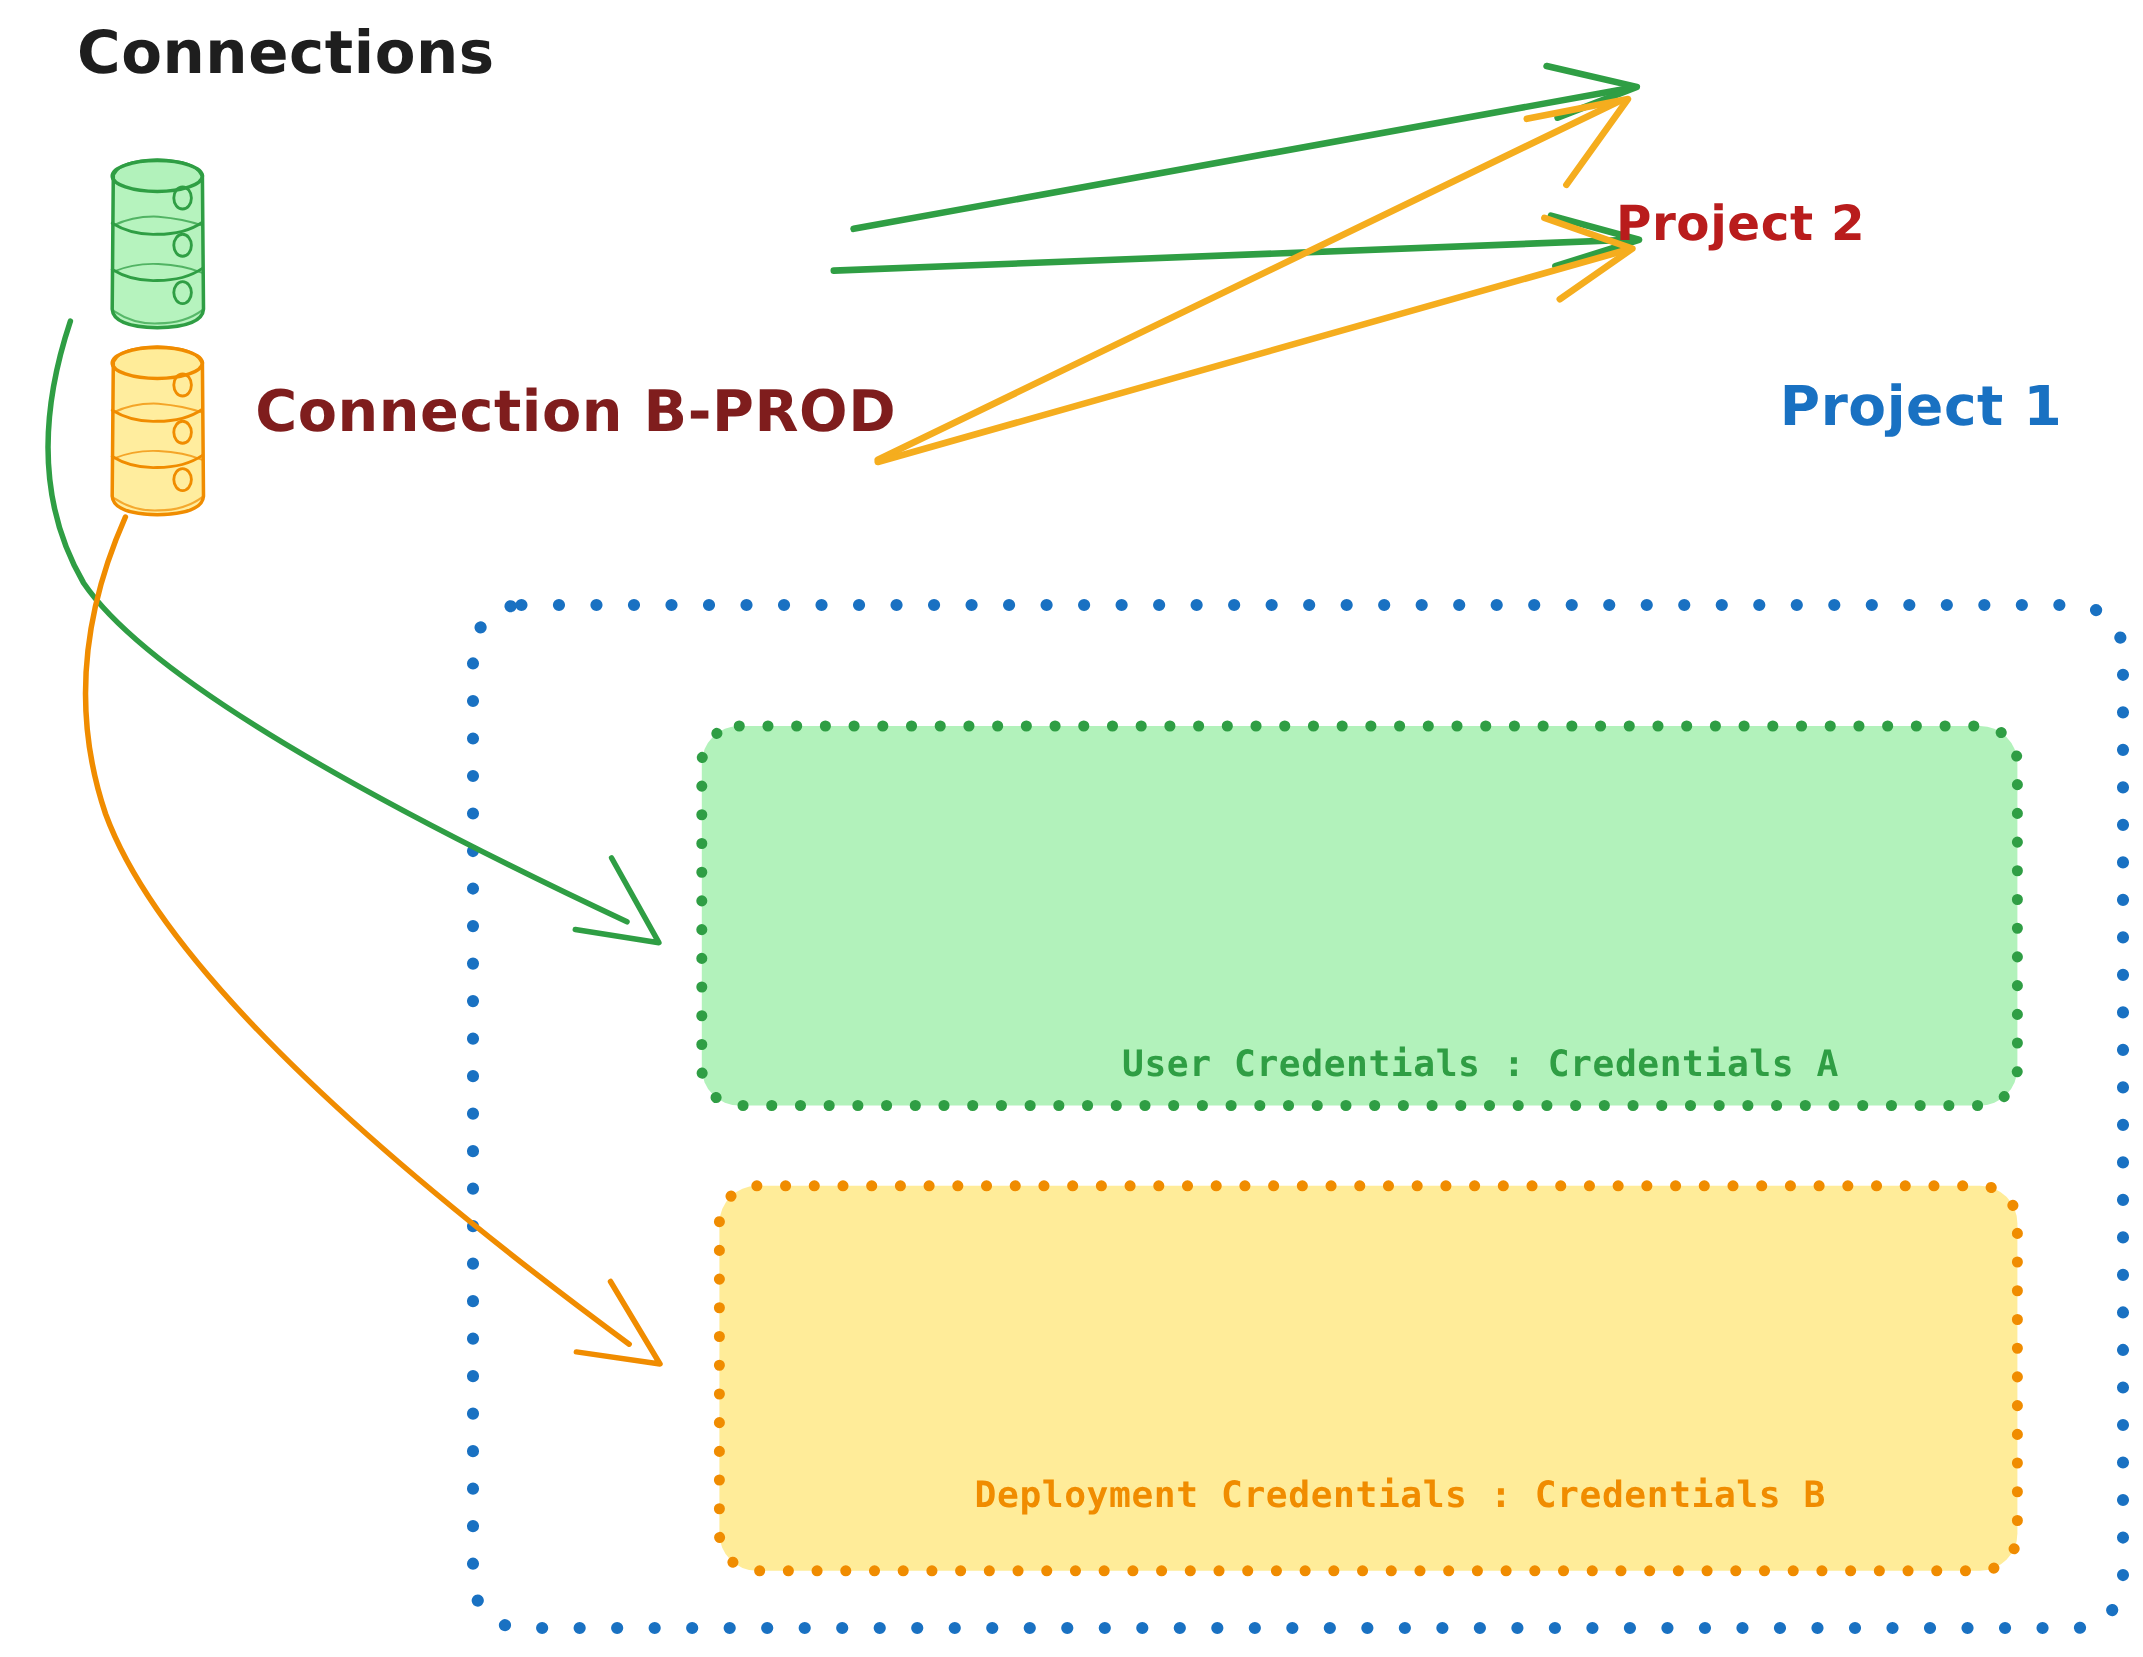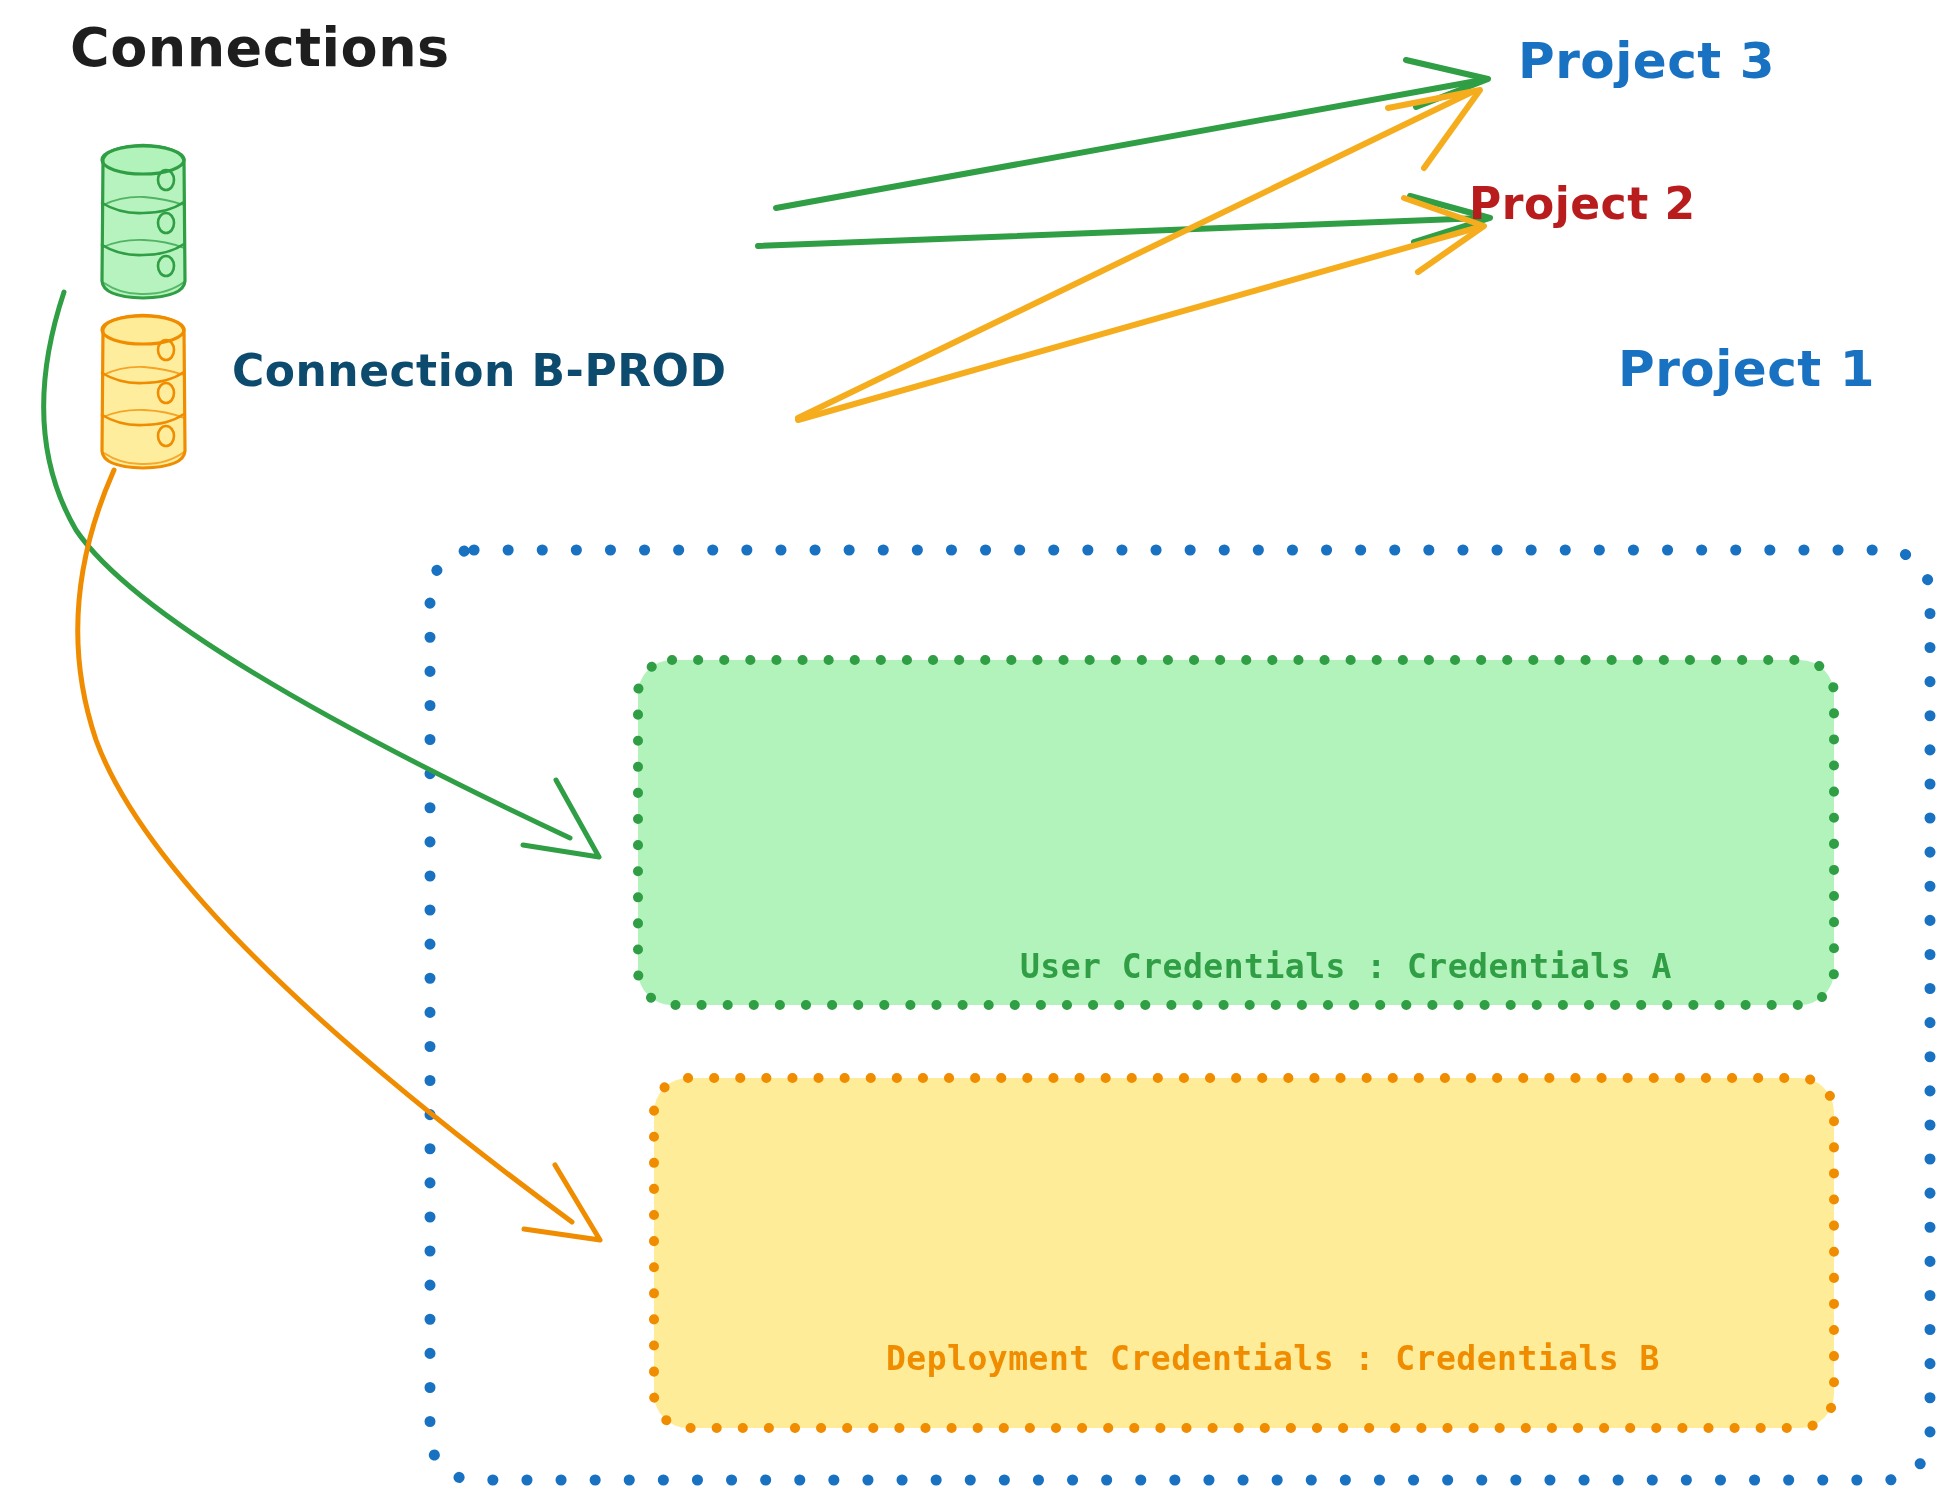--- a/index.html
+++ b/index.html
@@ -50,22 +50,22 @@
   }
   #conn-a-label {
     left: 232px;
     top: 178px;
     font-size: 44px;
     color: #2f9e44;
   }
   #conn-b-label {
     left: 222px;
     top: 345px;
-    font-size: 44px;
-    color: #0c4a6e;
+    font-size: 52px;
+    color: #7f1d1d;
   }
   #project3-label {
     left: 1508px;
     top: 32px;
     font-size: 50px;
     color: #1971c2;
   }
   #project2-label {
     left: 1459px;
     top: 178px;
@@ -184,21 +184,20 @@
       <path d="M545 1165 L590 1240 L514 1229" fill="none" stroke="#f08c00" stroke-width="5" stroke-linecap="round" stroke-linejoin="round"></path>
     </g>
 
   </svg>
 
   <div class="lbl hand" id="title">Connections</div>
 
 
   <div class="lbl hand" id="conn-b-label">Connection B-PROD</div>
 
-  <div class="lbl hand" id="project3-label">Project 3</div>
 
   <div class="lbl hand" id="project2-label">Project 2</div>
 
   <div class="lbl hand" id="project1-label">Project 1</div>
 
 
   <div class="lbl mono" id="dev-creds">User Credentials : Credentials A</div>
 
 
   <div class="lbl mono" id="prod-creds">Deployment Credentials : Credentials B</div>

